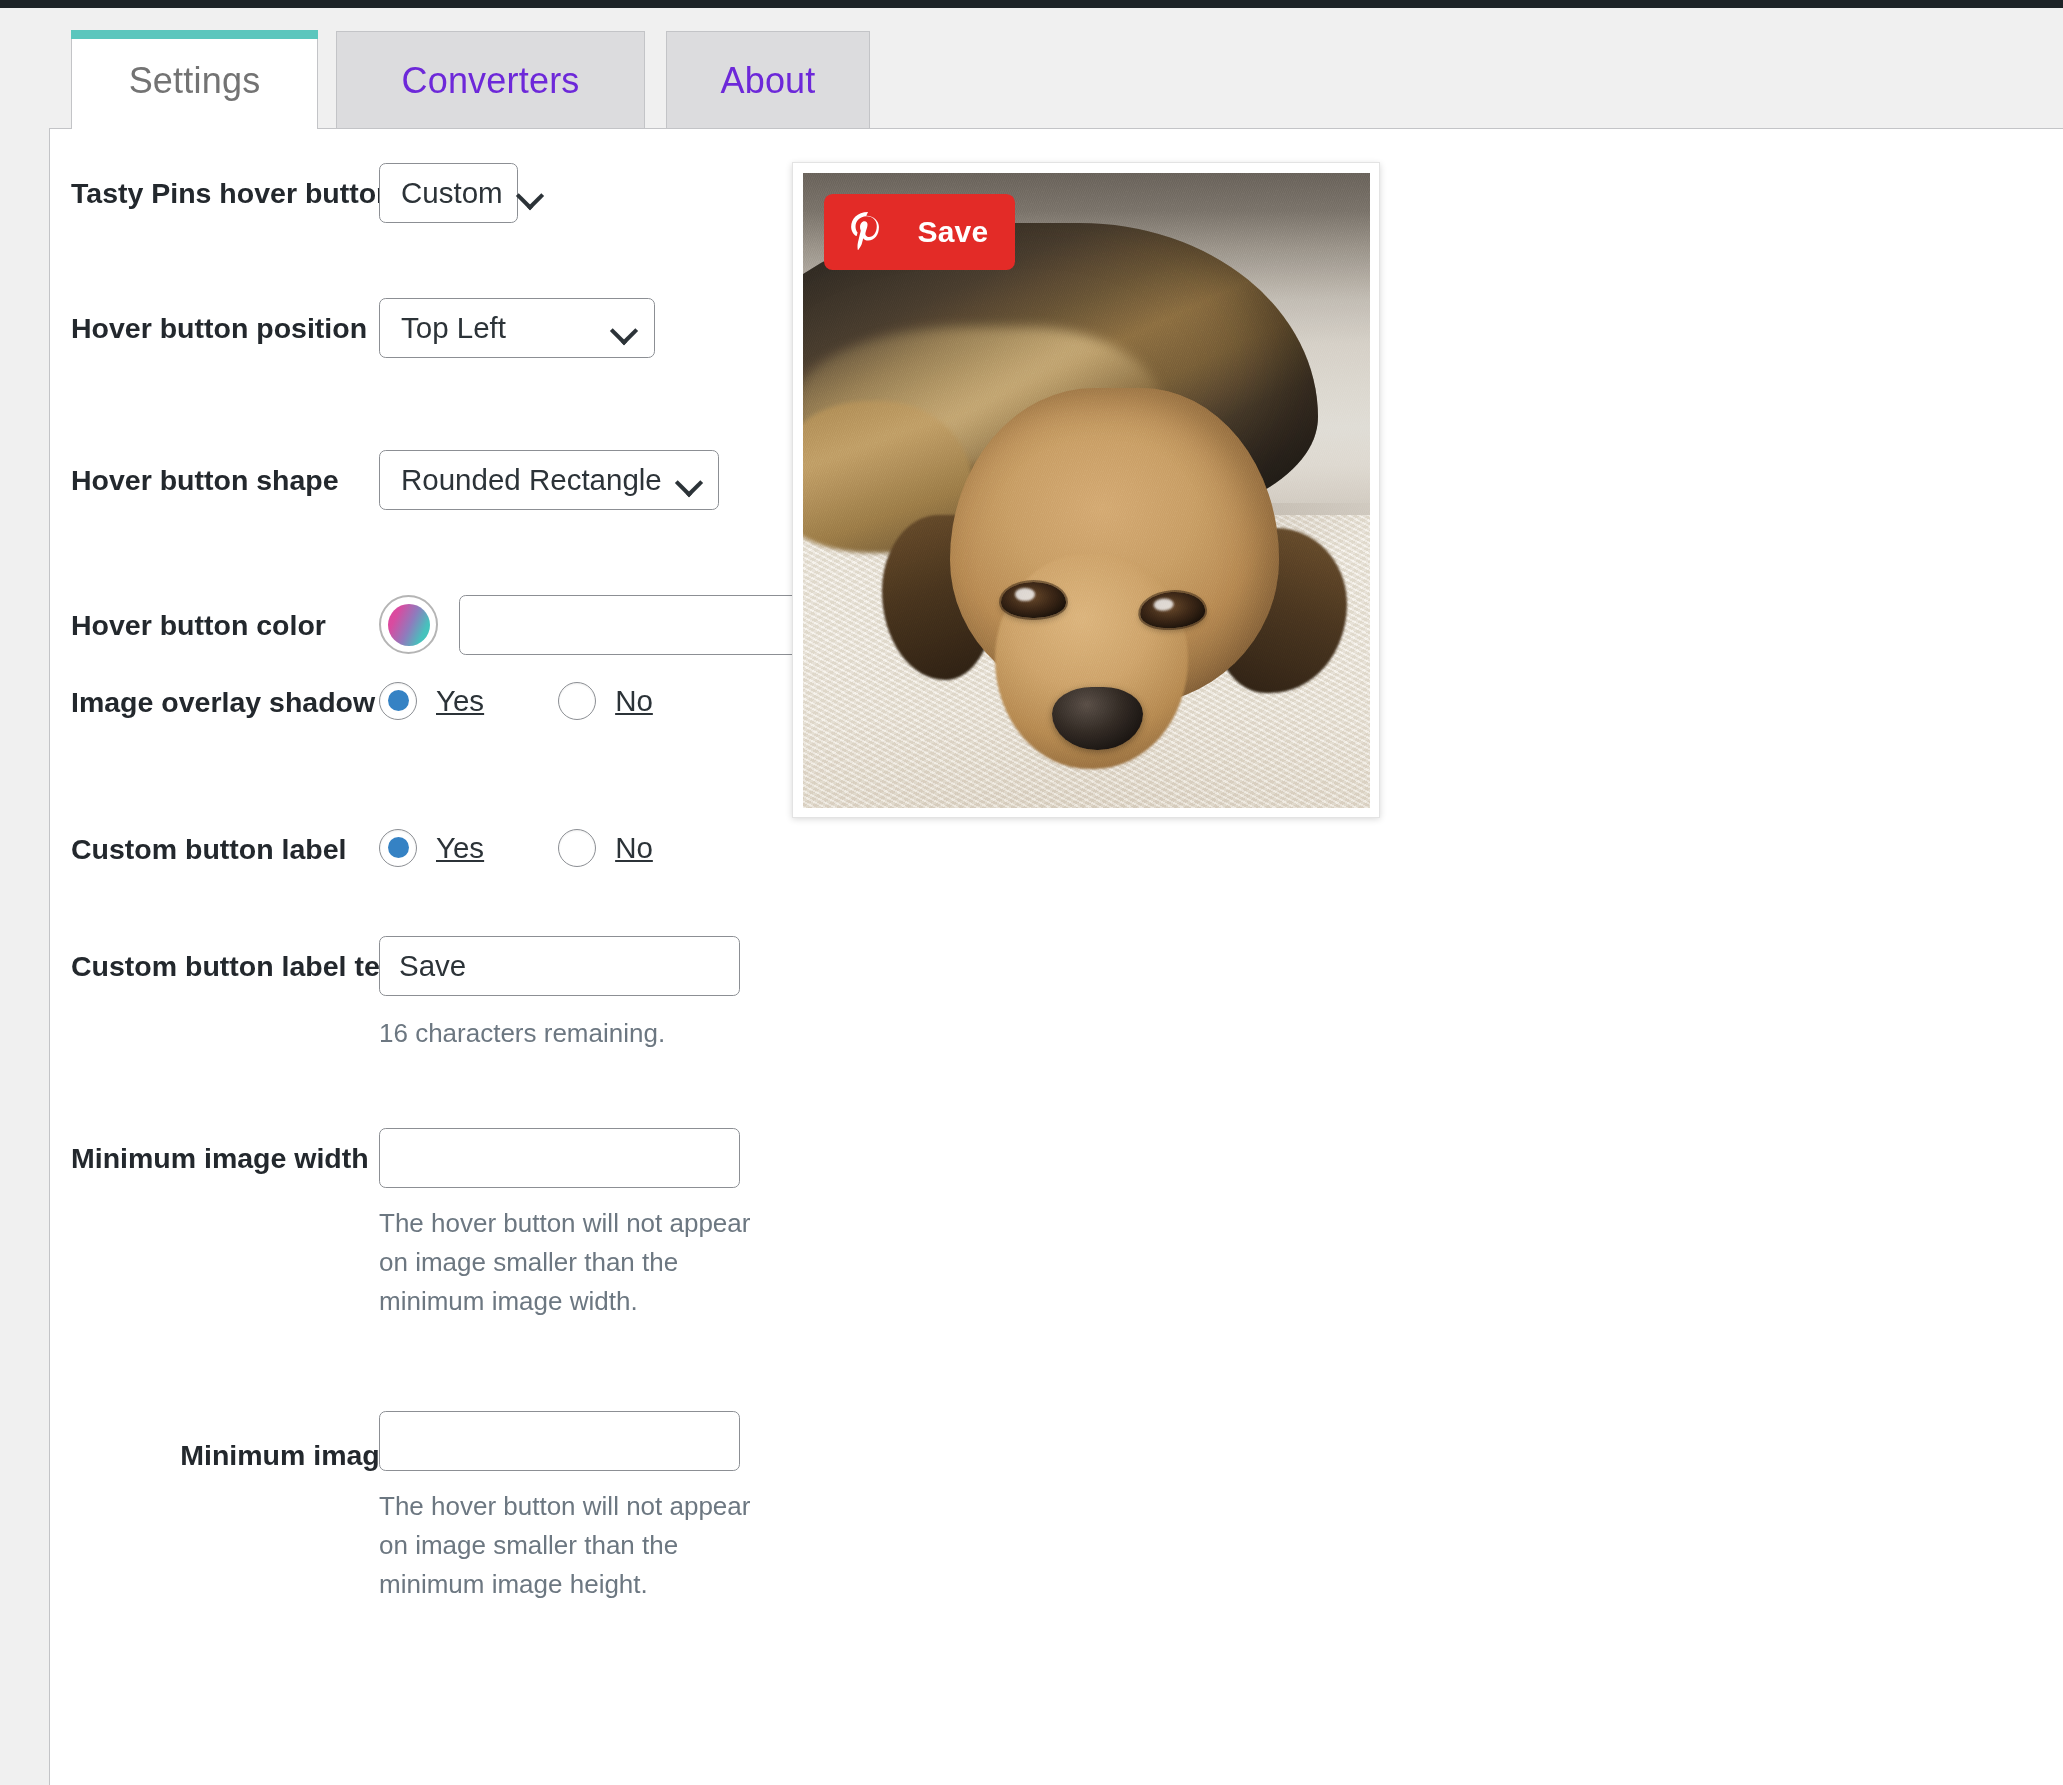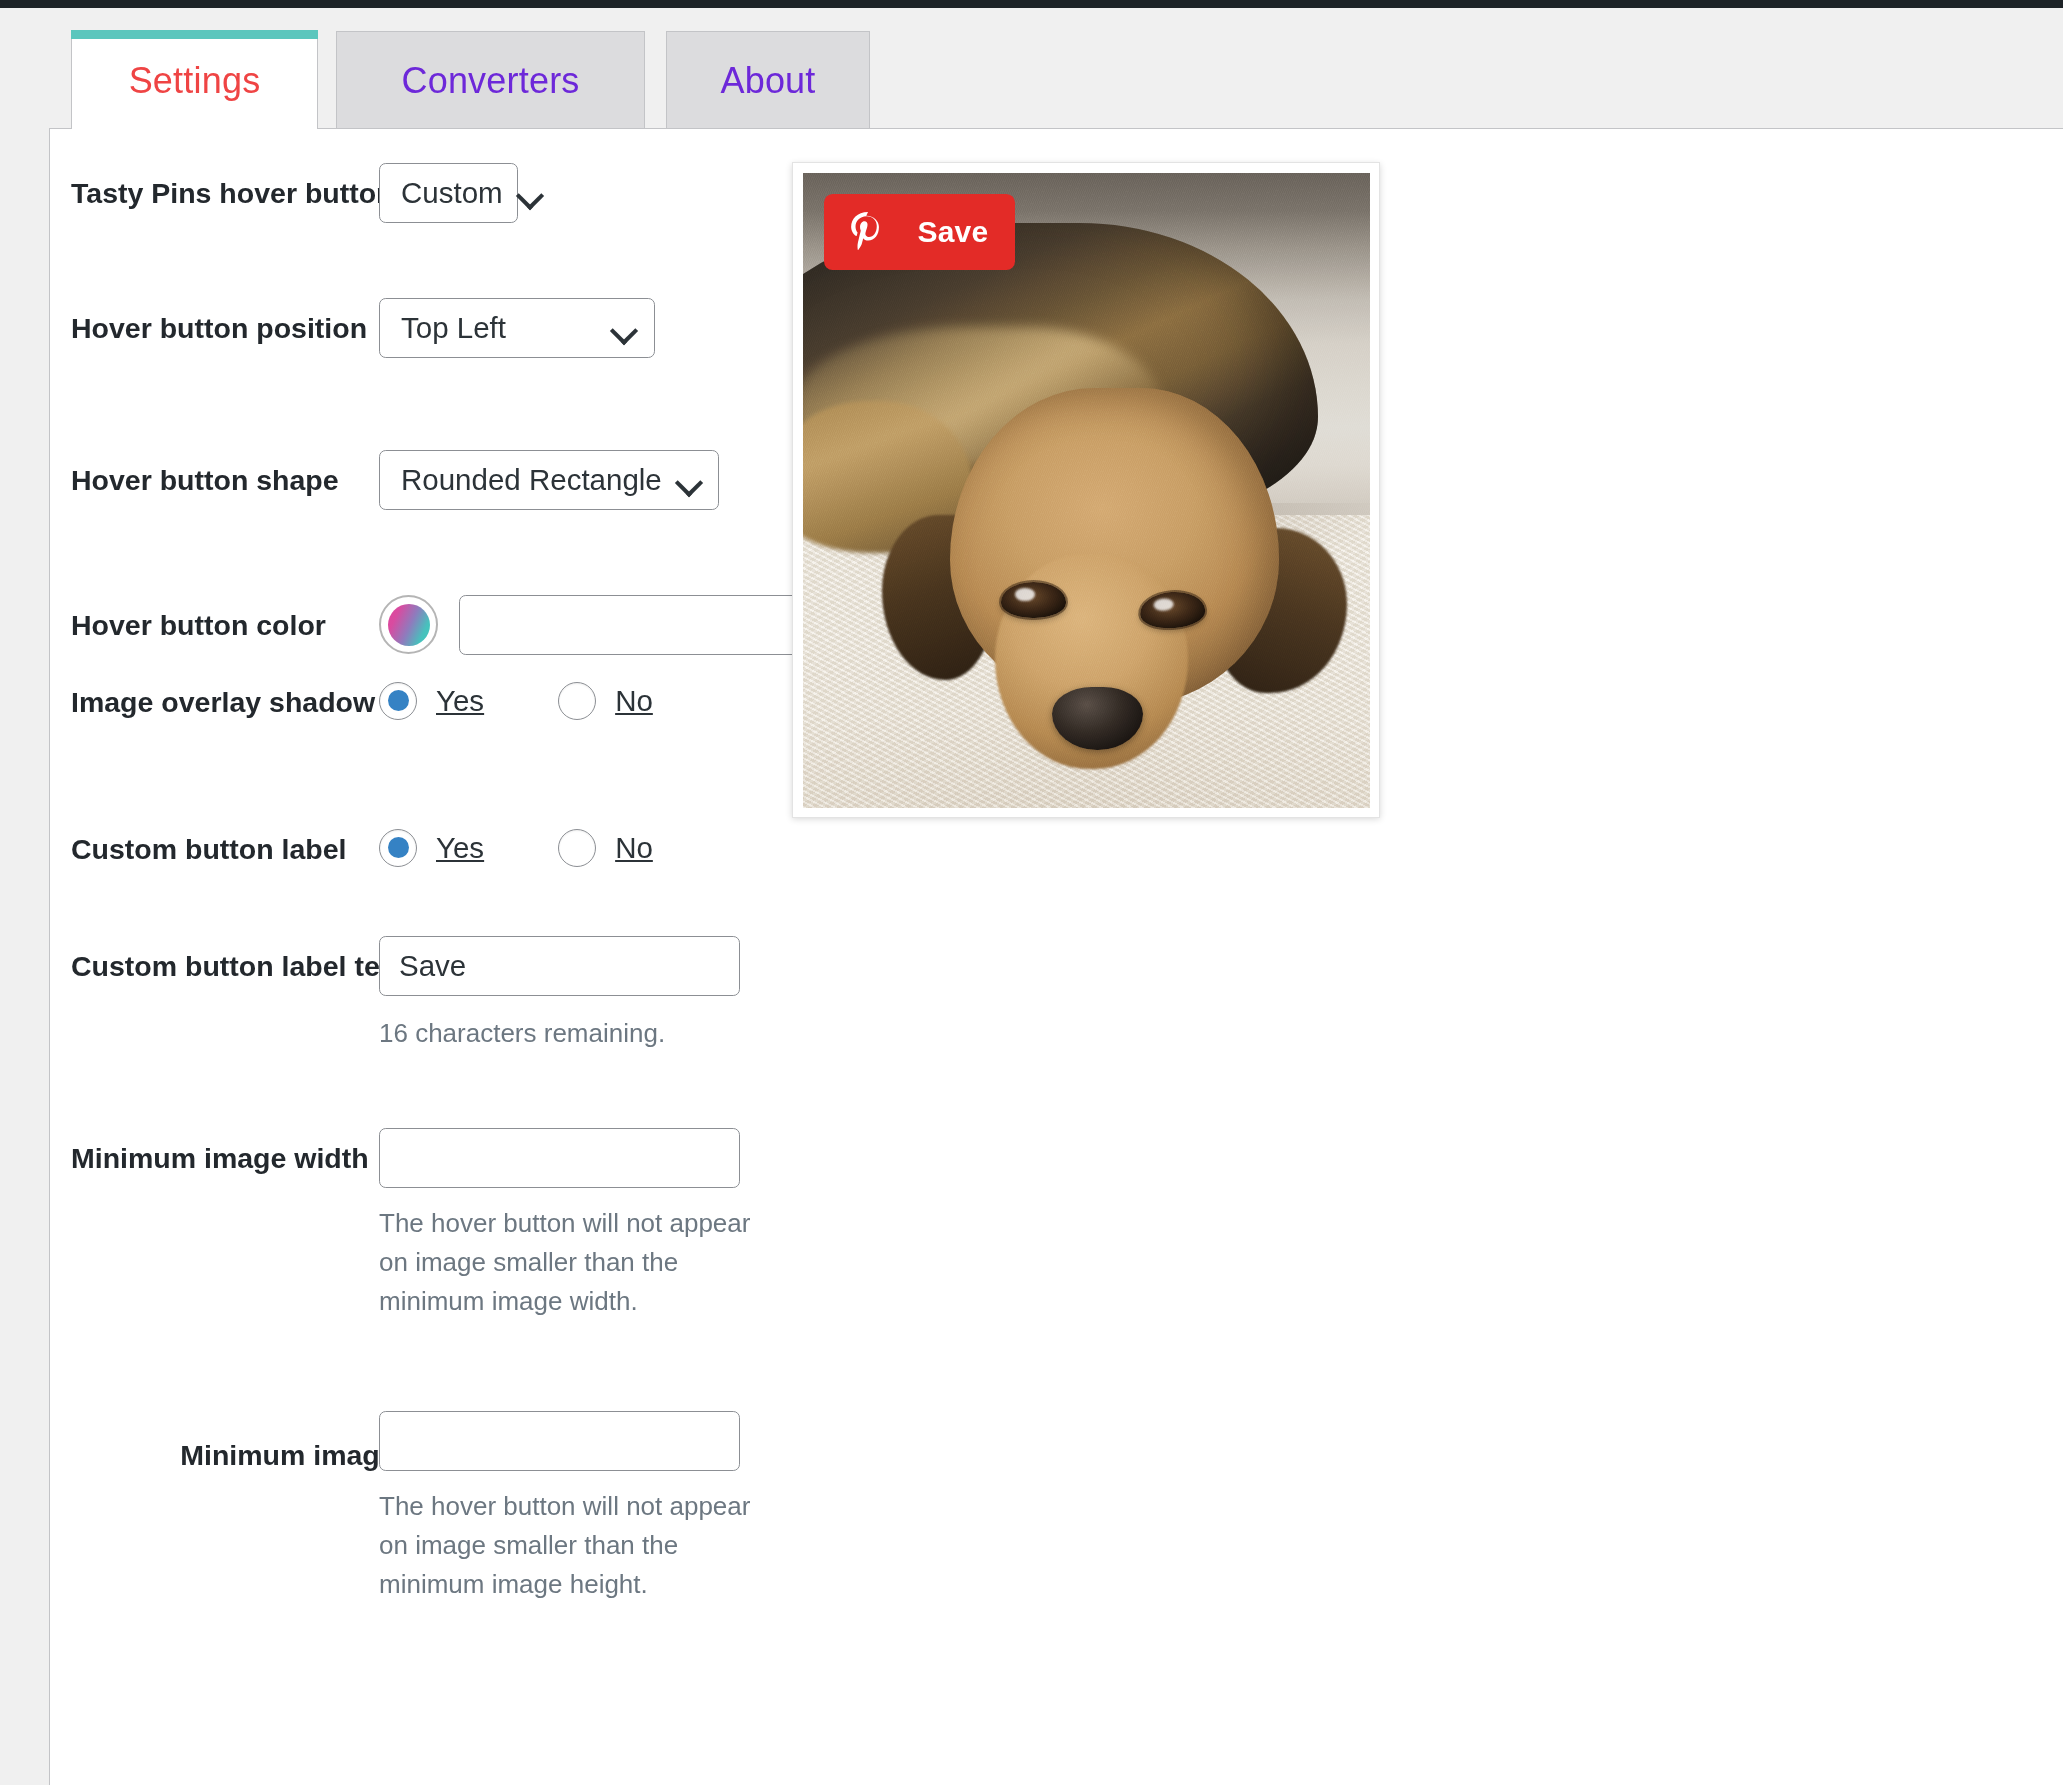--- a/index.html
+++ b/index.html
@@ -47,21 +47,21 @@
     border: 1px solid #c3c4c7;
     border-bottom: none;
     color: #6d28d9;
   }
 
   .tab.active {
     background: #ffffff;
     border: 1px solid #c3c4c7;
     border-bottom: none;
     border-top: none;
-    color: #ef4444;
+    color: #737373;
     align-items: center;
   }
   .tab.active::before {
     content: "";
     position: absolute;
     top: -1px; left: -1px; right: -1px;
     height: 9.5px;
     background: #5bc6bd;
   }
 

